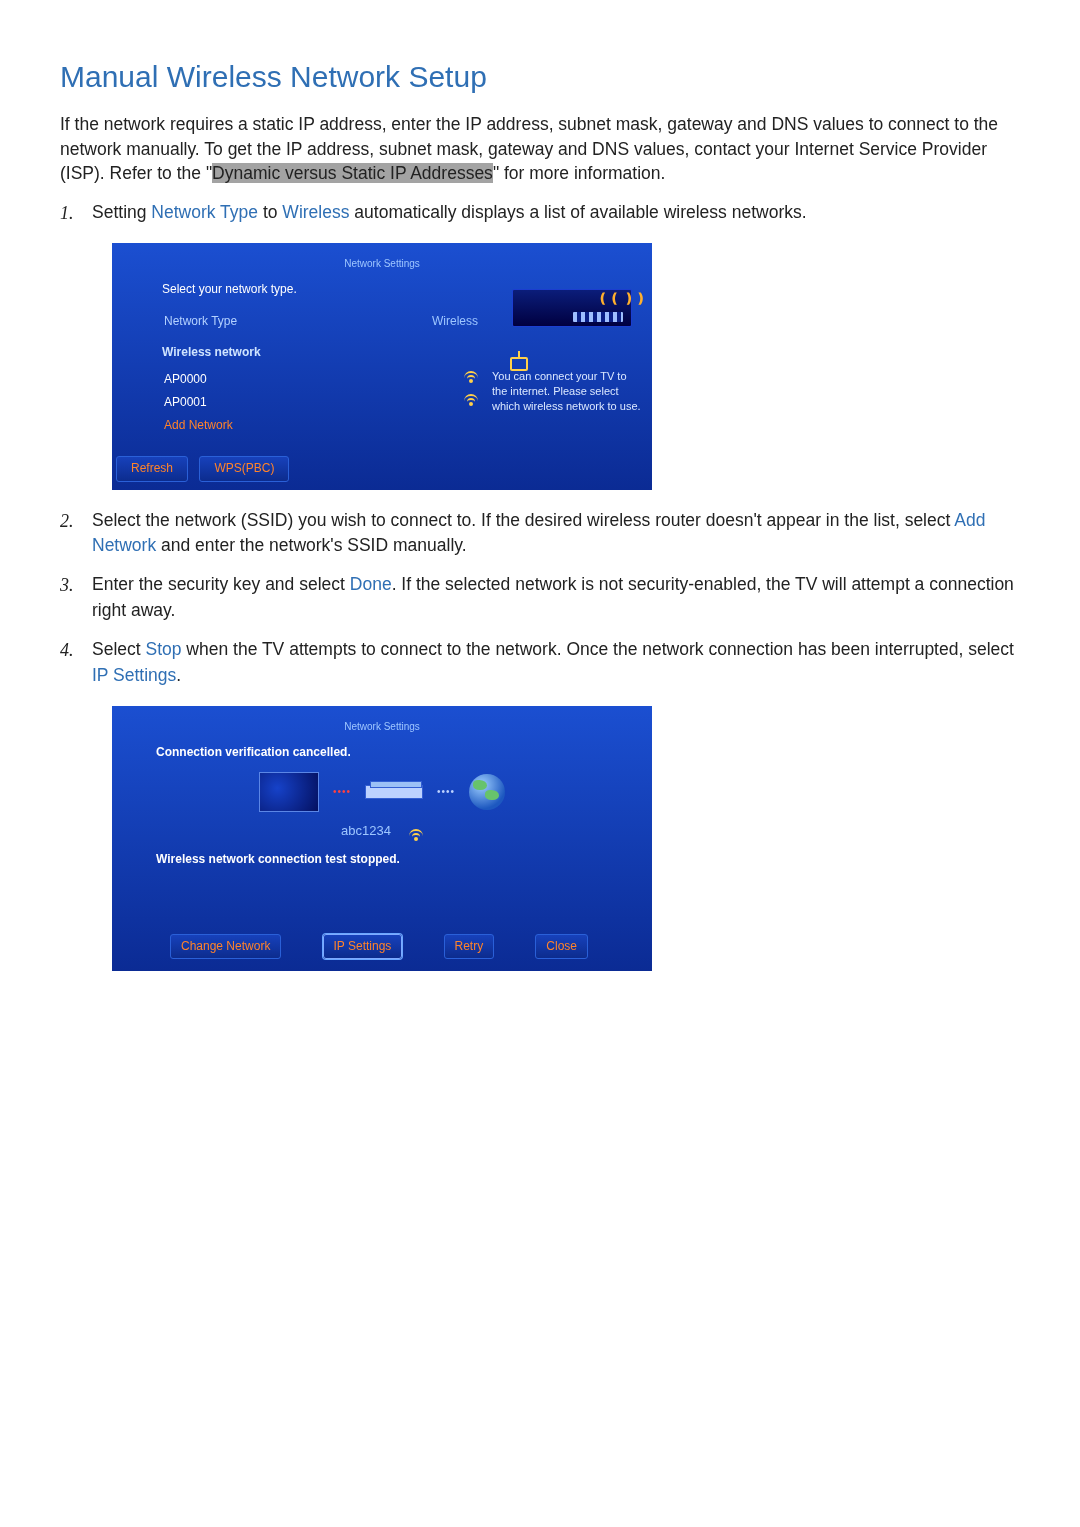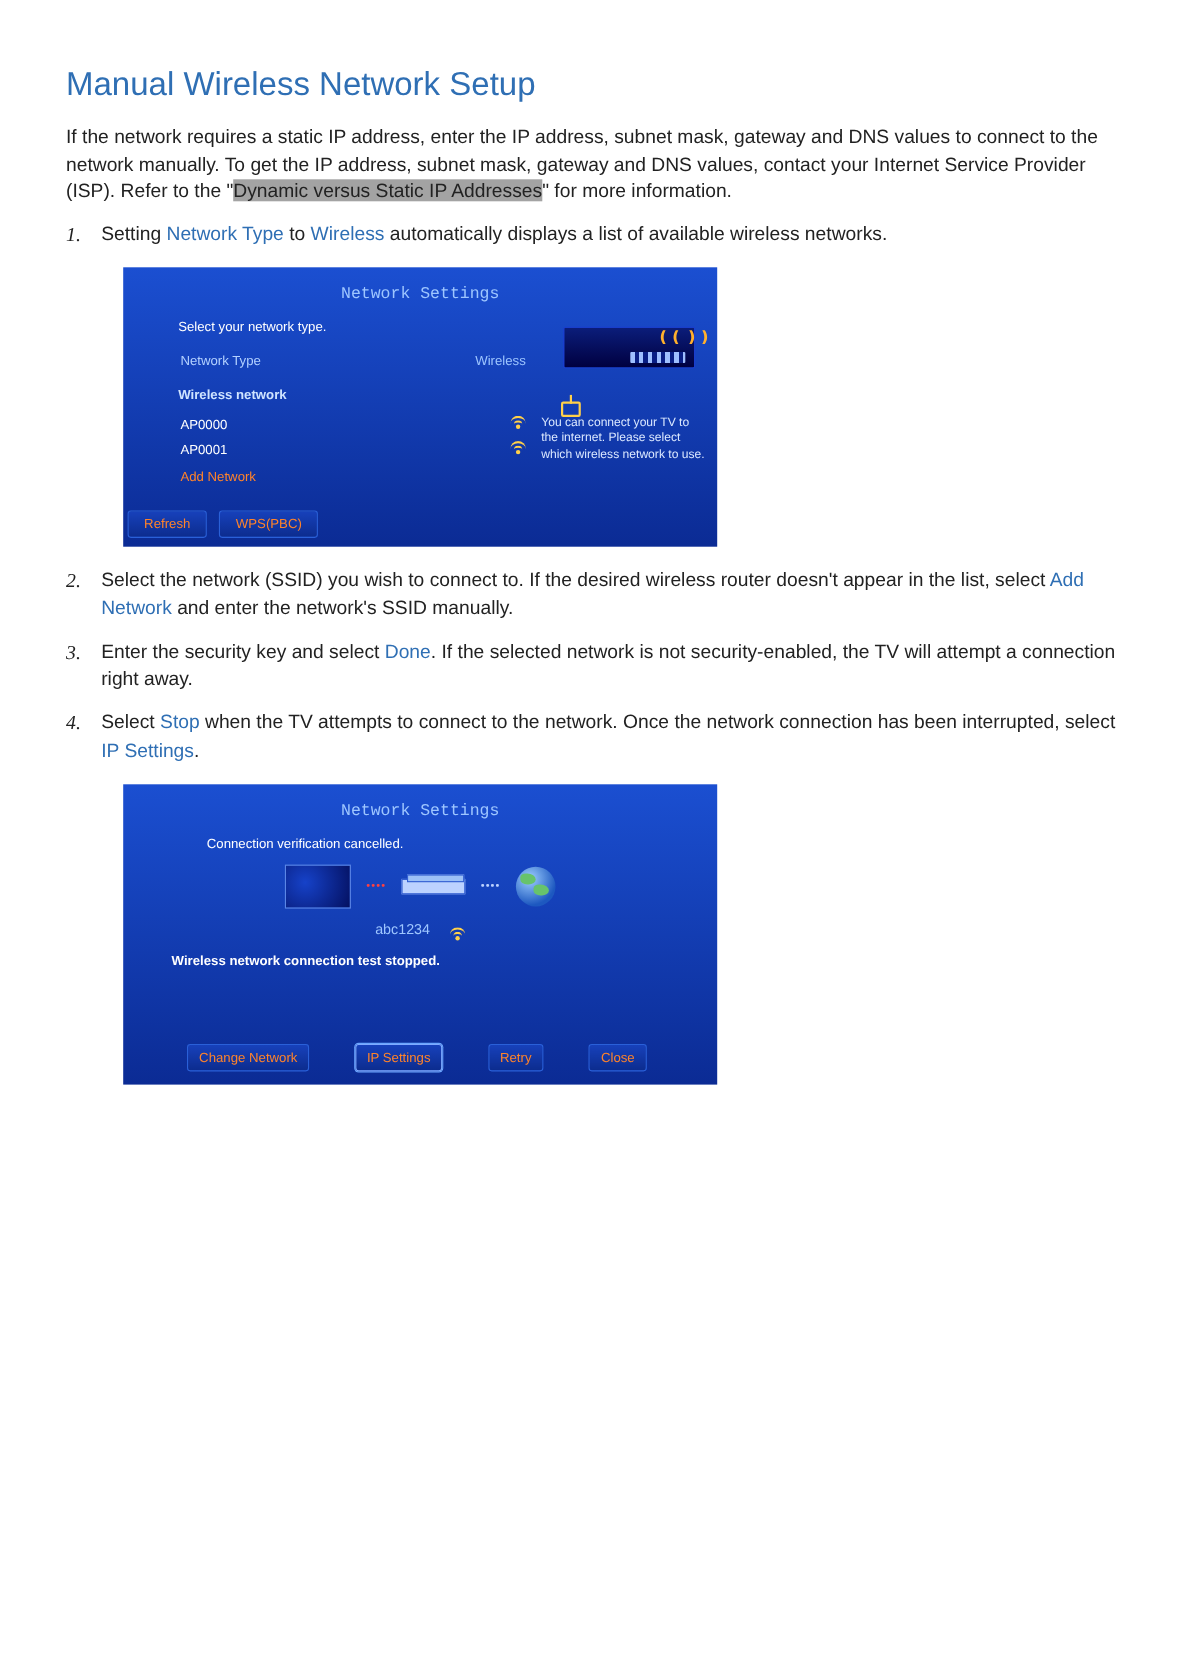--- a/index.html
+++ b/index.html
@@ -53,23 +53,22 @@
     margin: 18px 0 18px 20px;
     background: linear-gradient(to bottom, #1b4fd1, #0b2b94);
     padding: 14px 0 12px 0;
     color: #fff;
     font-size: 12px;
     position: relative;
   }
   .tv-title {
     text-align: center;
     color: #9ec6ff;
-    font-size: 15px;
+    font-size: 10px;
     margin-bottom: 10px;
-    font-family: Liberation Mono, monospace;
   }
   .tv-inner {
     display: flex;
     padding: 0 0 40px 50px;
     gap: 8px;
   }
   .tv-left { flex: 1; }
   .tv-instr { color: #fff; font-size: 12px; margin-bottom: 10px; }
   .opt-row {
     display: flex;
@@ -149,21 +148,21 @@
     border: 1px solid #2a60d8;
     border-radius: 3px;
     margin: 0 4px;
     background: linear-gradient(#1741bb,#0c2c8e);
   }
 
   
   .tv-panel.p2 .tv-body2 {
     padding: 0 44px;
   }
-  .p2-instr { color: #fff; font-size: 12px; margin-bottom: 10px; font-weight: normal; margin-left: 32px; }
+  .p2-instr { color: #fff; font-size: 12px; margin-bottom: 10px; font-weight: bold; }
   .diag {
     display: flex; justify-content: center; align-items: center; gap: 14px;
     margin: 8px auto 10px;
   }
   .tv-rect {
     width: 60px; height: 40px; border: 1px solid #5b86e6;
     background: radial-gradient(circle at 30% 40%, #1642c9, #041060);
   }
   .arrow-fail { color: #ff4040; font-size: 10px; letter-spacing: 1px; }
   .router2 {

